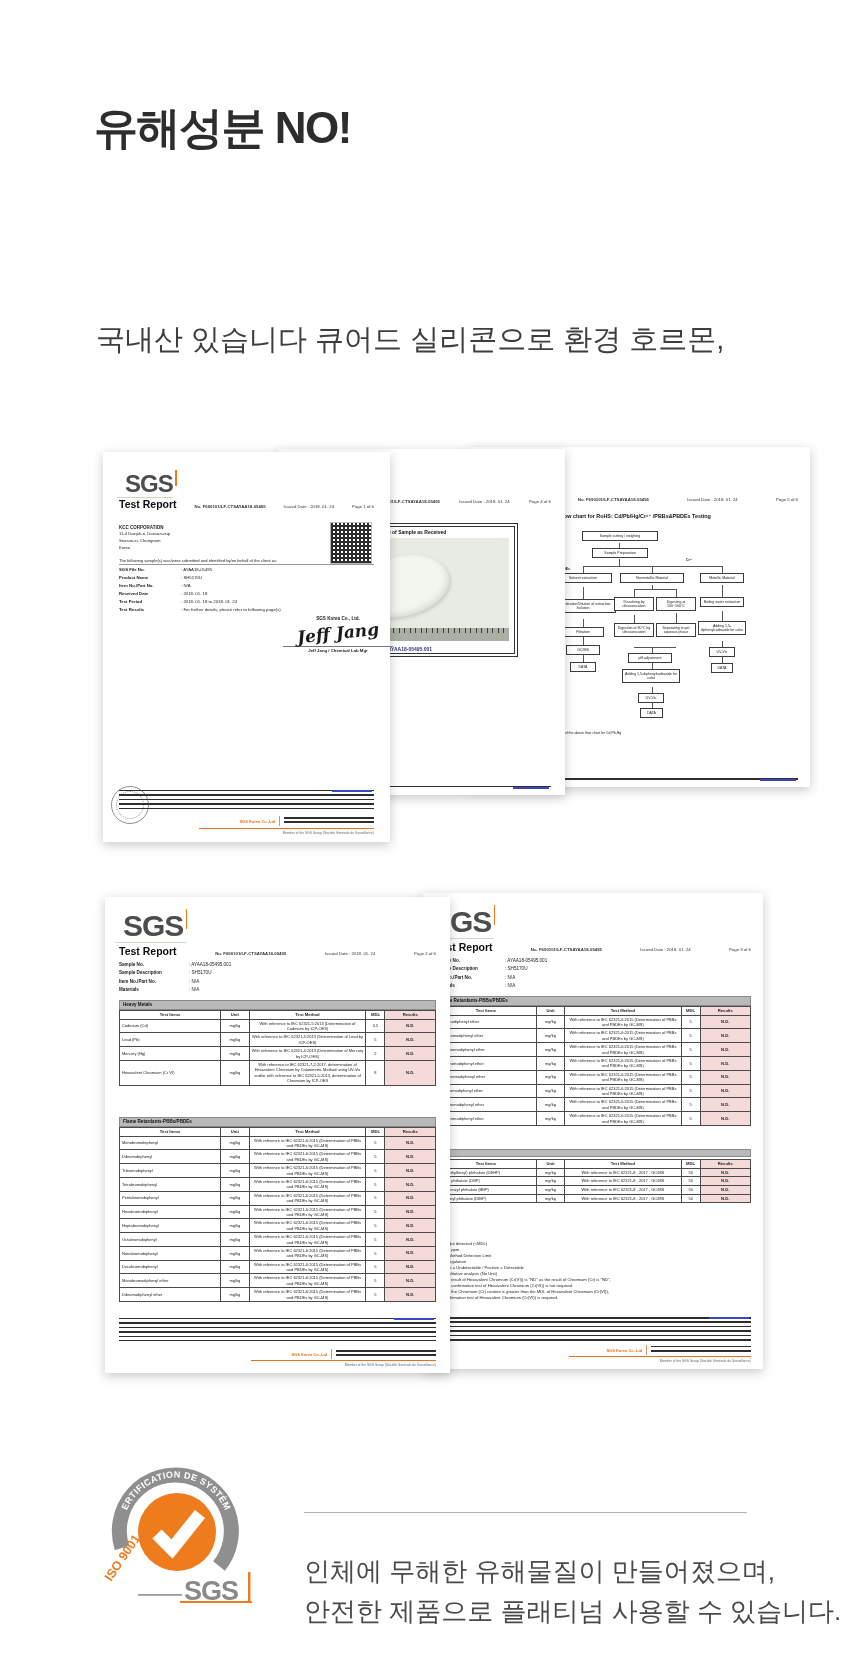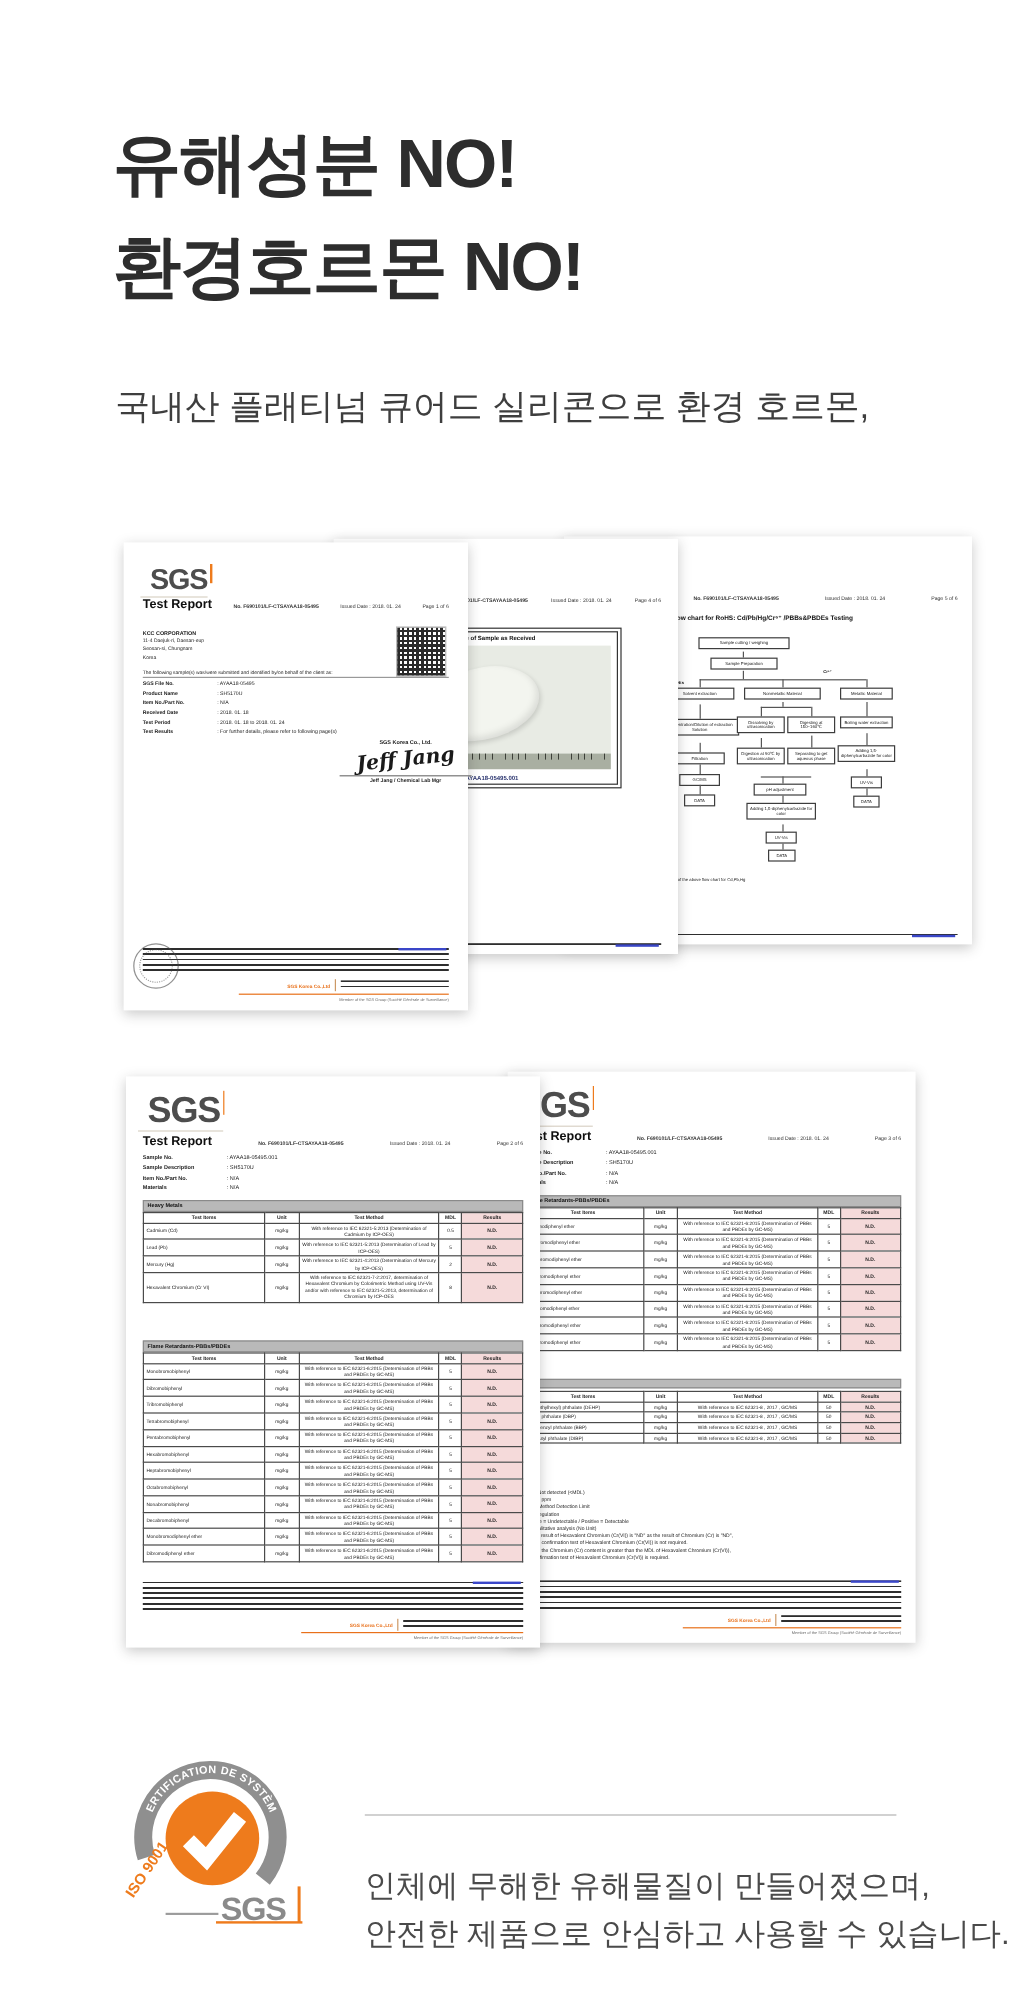--- a/index.html
+++ b/index.html
@@ -1,20 +1,20 @@
 <!DOCTYPE html>
 <html><head>
 <meta charset="utf-8">
 <style>
   html,body{margin:0;padding:0;background:#fff;}
   .canvas{position:relative;width:860px;height:1673px;background:#ffffff;overflow:hidden;
           font-family:"Liberation Sans","DejaVu Sans",sans-serif;color:#222;}
 
   
-  .hero-title{position:absolute;left:94px;top:56px;font-size:57px;line-height:86px;
+  .hero-title{position:absolute;left:94px;top:56px;font-size:44px;line-height:86px;
               font-weight:800;color:#2d2d2d;letter-spacing:-1.5px;}
   .hero-sub{position:absolute;left:96px;top:282px;font-size:29px;line-height:57px;color:#3e3e3e;}
 
   
   .page{position:absolute;background:#fff;box-shadow:0 3px 10px rgba(40,40,40,.25);}
   .doc-logo{position:absolute;font-weight:800;color:#4d4d4d;letter-spacing:-1px;line-height:1;}
   .doc-logo::after{content:'';position:absolute;right:-4px;top:-2px;width:1.5px;height:65%;background:#ee7b1c;}
   .doc-logo::before{content:'';position:absolute;left:-8px;bottom:-2px;width:118%;height:0.8px;background:#d9d2c6;}
   .logo-sm{font-size:24px;} .logo-lg{font-size:30px;}
 
@@ -90,24 +90,23 @@
   .cert-divider{position:absolute;left:304px;top:1512px;width:443px;height:1px;background:#b3b3b3;}
   .cert-line{position:absolute;left:304px;font-size:26px;color:#4a4a4a;}
 </style>
 </head>
 <body>
 
 <div class="canvas">
 
   <h1 class="hero-title">
     <span style="display:block">유해성분 NO!</span>
-    <span style="display:block">환경호르몬 NO!</span>
   </h1>
   <p class="hero-sub">
-    <span style="display:block">국내산 플래티넘 큐어드 실리콘으로 환경 호르몬,</span>
+    <span style="display:block">국내산 있습니다 큐어드 실리콘으로 환경 호르몬,</span>
   </p>
 
   <div class="page" id="pg5" style="left:470px;top:447px;width:340px;height:340px;z-index:1;">
     <div class="doc-logo logo-sm" style="left:20px;top:18px;">SGS</div>
     <div class="doc-head" style="left:12px;top:44px;width:316px;">
       <span class="dh-title">Test Report</span>
       <span class="dh-no"><span>No.</span> <span>F690101/LF-CTSAYAA18-05495</span></span>
       <span class="dh-issued"><span>Issued Date :</span> <span>2018. 01. 24</span></span>
       <span class="dh-page">Page 5 of 6</span>
     </div>
@@ -629,15 +628,15 @@
     <circle cx="87" cy="84" r="39" fill="#ee7b1c"></circle>
     <path d="M 67 86 L 82 101 L 110 66" stroke="#ffffff" stroke-width="13" fill="none"></path>
     <rect x="48" y="146" width="44" height="1.8" fill="#9b9b9b"></rect>
     <text x="94" y="152" font-size="27" font-weight="bold" fill="#8a8a8a" letter-spacing="-1">SGS</text>
     <rect x="158" y="124" width="2.5" height="30" fill="#ee7b1c"></rect>
     <rect x="90" y="153" width="72" height="2" fill="#ee7b1c"></rect>
   </svg>
 
   <div class="cert-divider"></div>
   <p class="cert-line" style="top:1528px;">인체에 무해한 유해물질이 만들어졌으며,</p>
-  <p class="cert-line" style="top:1568px;">안전한 제품으로 안심하고 사용할 수 있습니다.</p>
+  <p class="cert-line" style="top:1568px;">안전한 제품으로 플래티넘 사용할 수 있습니다.</p>
 
 </div>
 
 </body></html>

